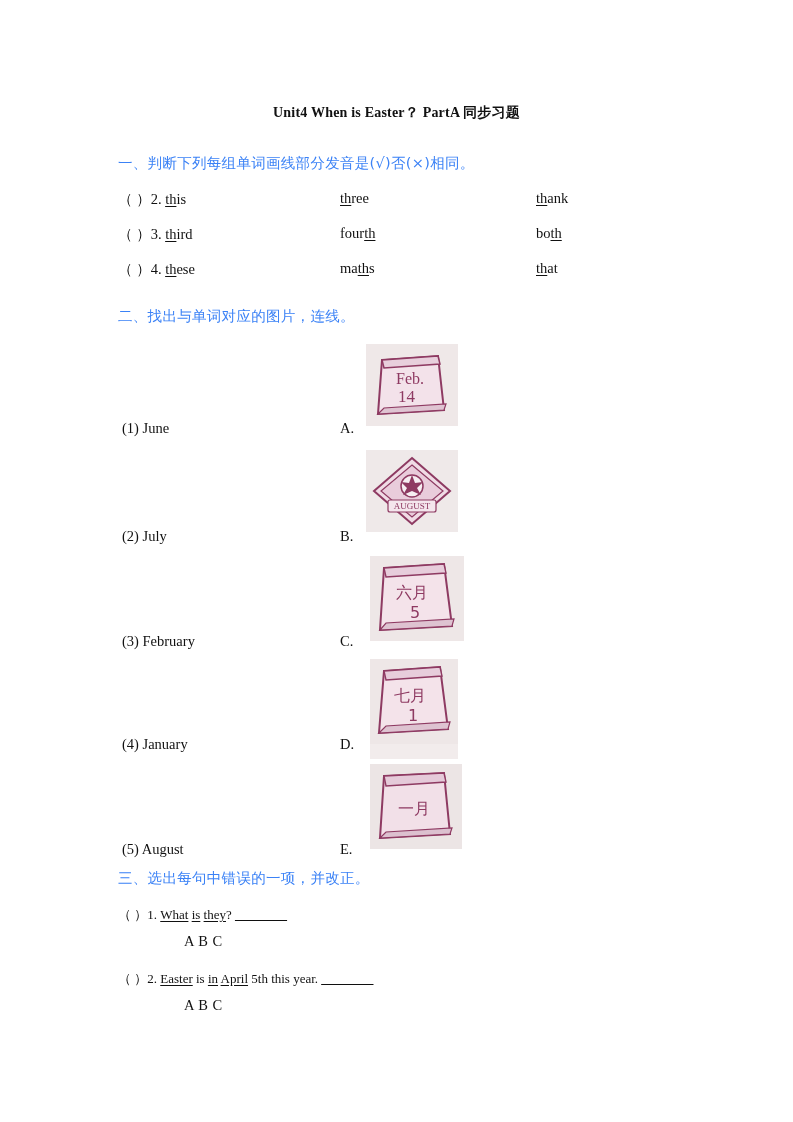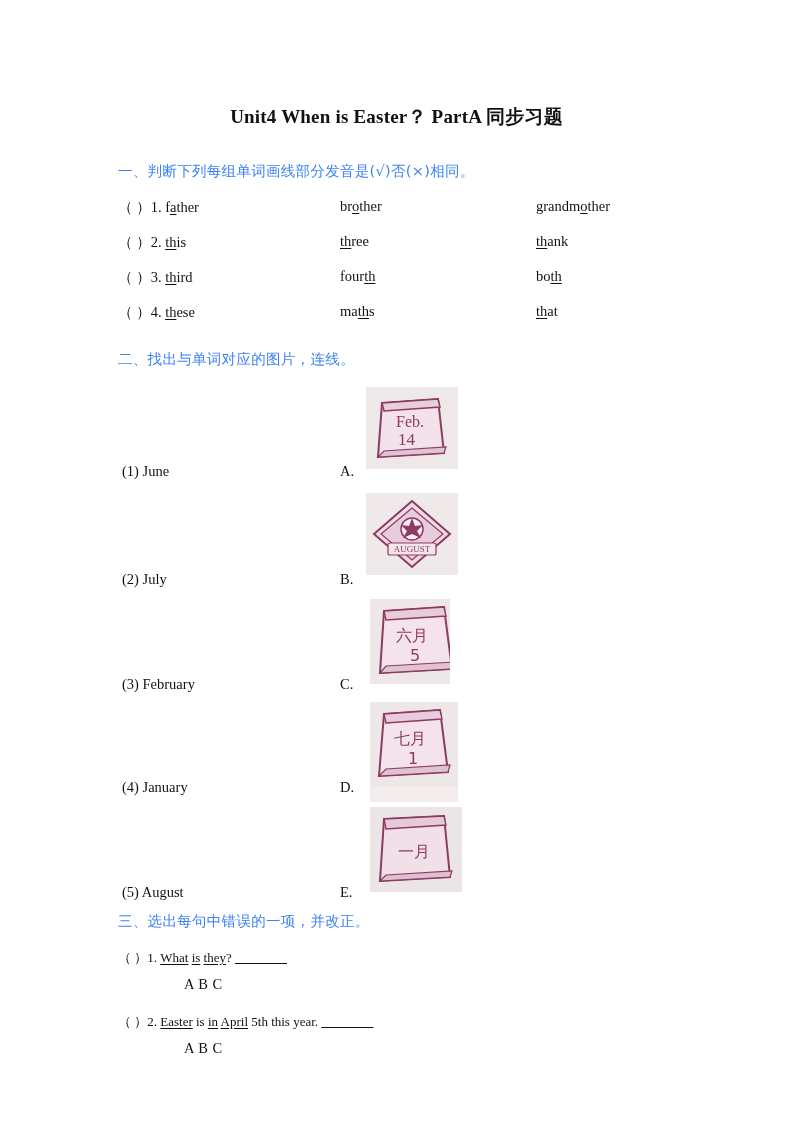--- a/index.html
+++ b/index.html
@@ -18,21 +18,21 @@
     position: relative;
     width: 793px;
     height: 1122px;
     box-sizing: border-box;
     padding: 0 118px;
   }
   .doc-title {
     text-align: center;
     font-family: "Liberation Serif", serif;
     font-weight: bold;
-    font-size: 19px;
+    font-size: 14px;
     letter-spacing: 0.2px;
     margin-top: 104px;
     margin-bottom: 0;
     white-space: nowrap;
   }
   .section-heading {
     font-family: "DejaVu Sans", sans-serif;
     font-size: 14.5px;
     color: #3b82f6;
     margin: 0;
@@ -85,21 +85,21 @@
   .m1 .match-left { top: 84px; }
   .m1 .match-letter { top: 84px; }
   .m1 .pic { top: 8px; }
 
   .m2 .match-left { top: 192px; }
   .m2 .match-letter { top: 192px; }
   .m2 .pic { top: 114px; }
 
   .m3 .match-left { top: 297px; }
   .m3 .match-letter { top: 297px; }
-  .m3 .pic { top: 220px; left: 252px; width: 80px; height: 85px;}
+  .m3 .pic { top: 220px; left: 252px; width: 94px; height: 85px;}
 
   .m4 .match-left { top: 400px; }
   .m4 .match-letter { top: 400px; }
   .m4 .pic { top: 323px; left: 252px; width: 88px; height: 100px;}
 
   .m5 .match-left { top: 505px; }
   .m5 .match-letter { top: 505px; }
   .m5 .pic { top: 428px; left: 252px; width: 92px; height: 85px;}
 
   .sec3-q {
@@ -117,25 +117,20 @@
 </style>
 </head>
 <body>
 
 <div class="page">
 
   <div class="doc-title">Unit4 When is Easter？ PartA 同步习题</div>
 
   <div class="section-heading sec1">一、判断下列每组单词画线部分发音是(√)否(×)相同。</div>
 
-  <div class="q-row">
-    <span class="col-a">（  ）1. f<span class="u">a</span>ther</span>
-    <span class="col-b">br<span class="u">o</span>ther</span>
-    <span class="col-c">grandm<span class="u">o</span>ther</span>
-  </div>
   <div class="q-row">
     <span class="col-a">（  ）2. <span class="u">th</span>is</span>
     <span class="col-b"><span class="u">th</span>ree</span>
     <span class="col-c"><span class="u">th</span>ank</span>
   </div>
   <div class="q-row">
     <span class="col-a">（  ）3. <span class="u">th</span>ird</span>
     <span class="col-b">four<span class="u">th</span></span>
     <span class="col-c">bo<span class="u">th</span></span>
   </div>

